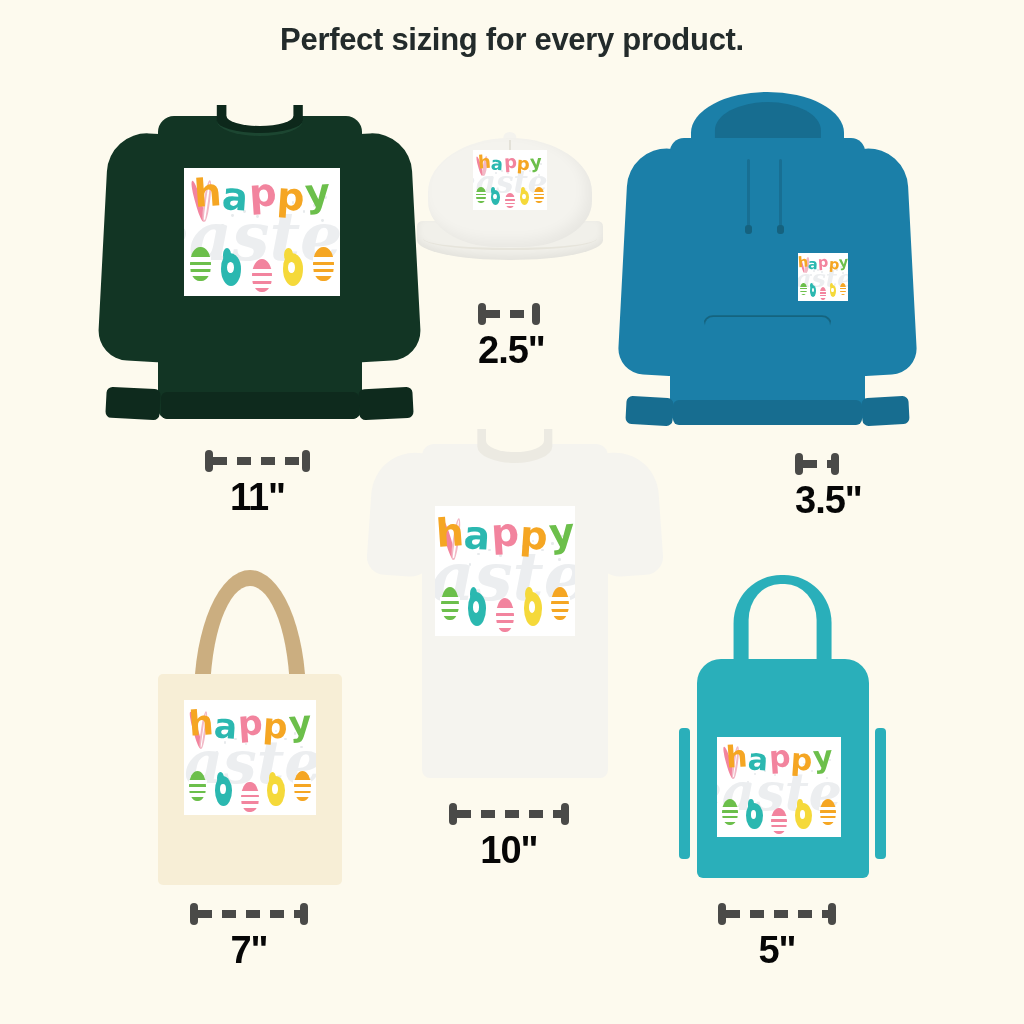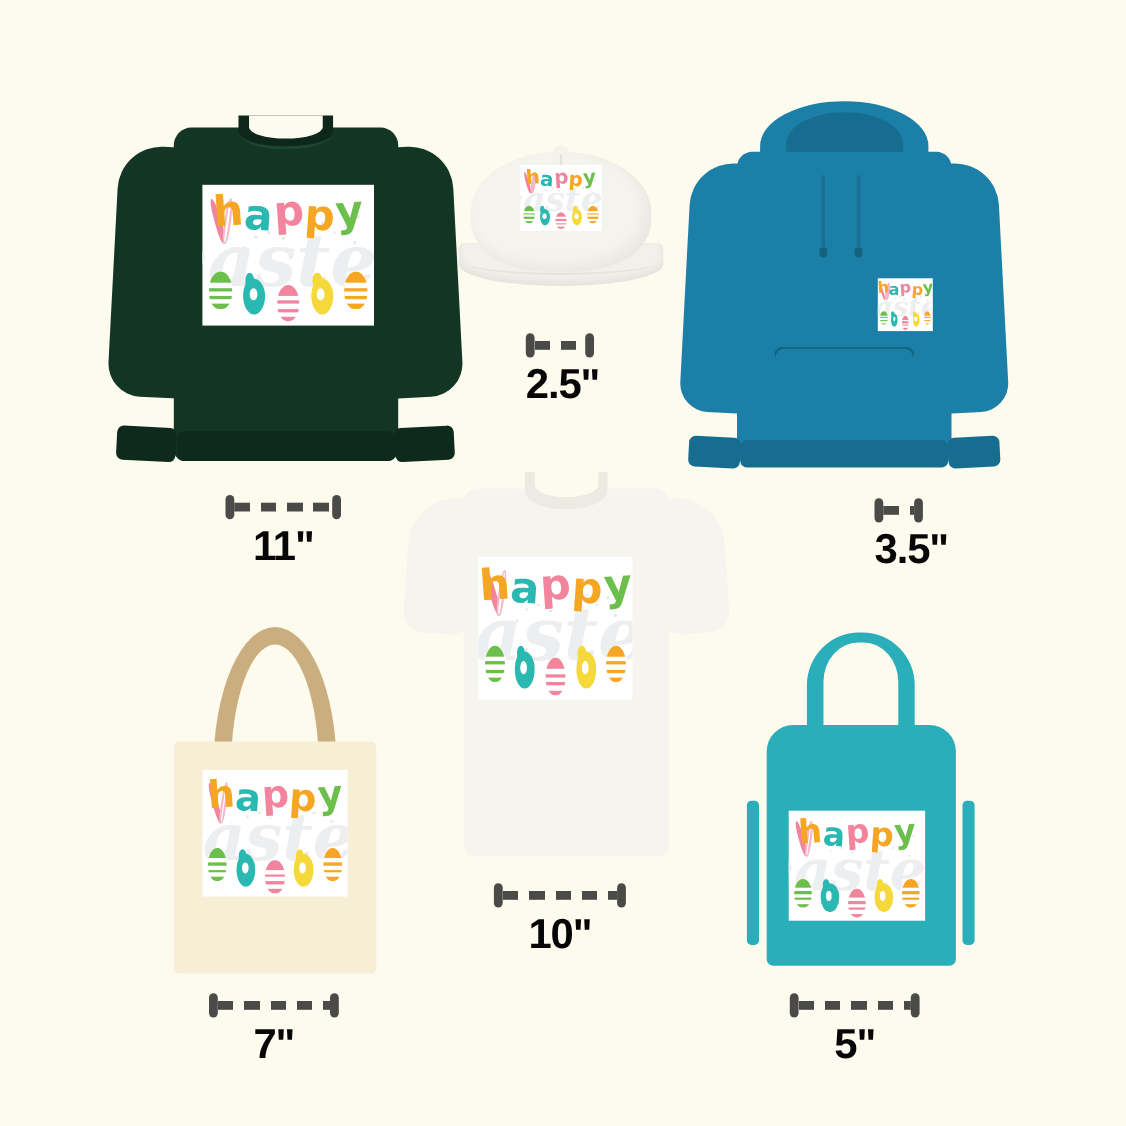--- a/index.html
+++ b/index.html
@@ -280,20 +280,21 @@
     background: #2aafba; border-radius: 4px;
   }
   .ap-tie.l { left: 2%; }
   .ap-tie.r { right: 2%; }
 </style>
 </head>
 <body>
 
 <div class="stage">
 
+  <div class="page-title">Perfect sizing for every product.</div>
 
   <div class="node sweatshirt" style="left:100px; top:95px; width:320px; height:345px;">
     <div class="sw-sleeve l"></div>
     <div class="sw-sleeve r"></div>
     <div class="sw-body"></div>
     <div class="sw-neck"></div>
     <div class="sw-neck-in"></div>
     <div class="sw-cuff l"></div>
     <div class="sw-cuff r"></div>
     <div class="sw-hem"></div>

